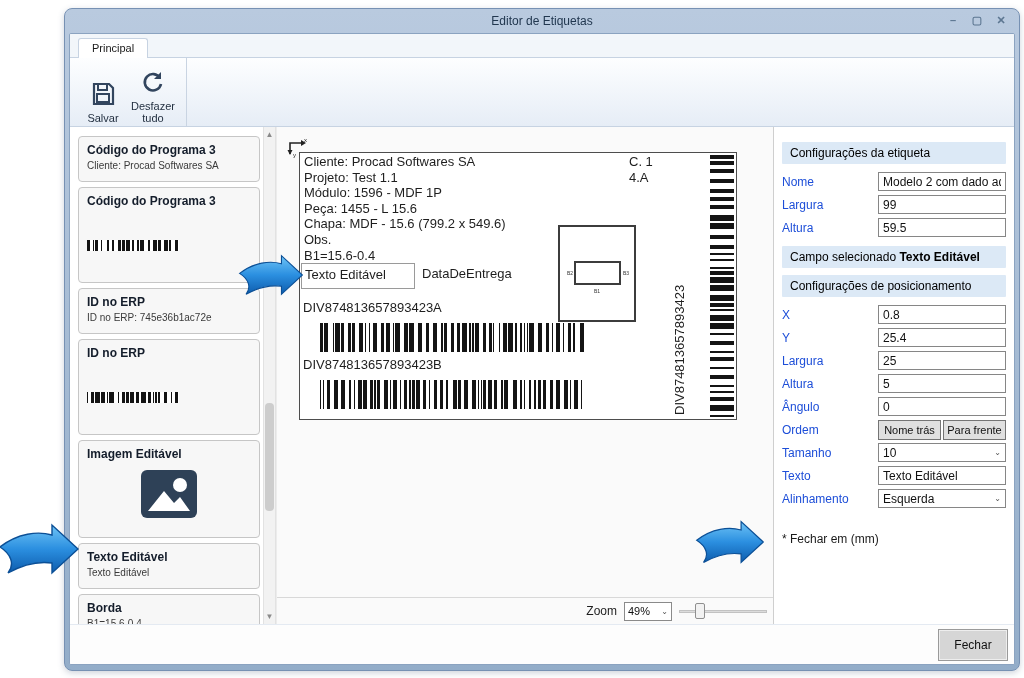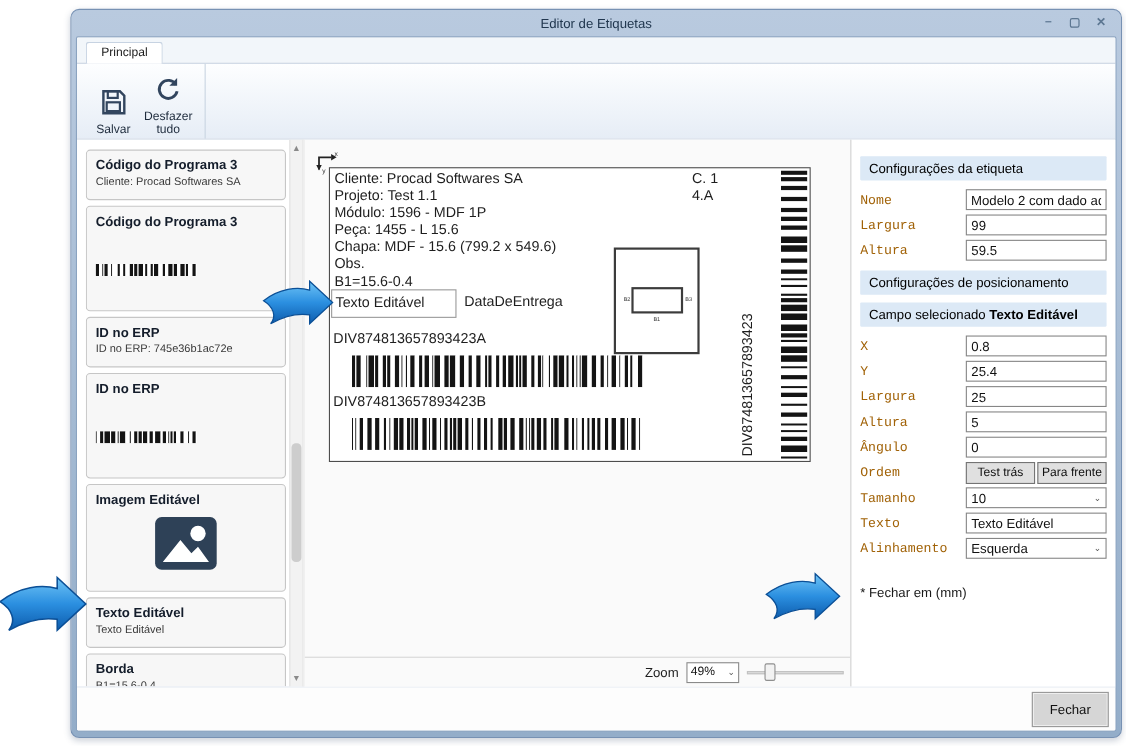--- a/index.html
+++ b/index.html
@@ -76,21 +76,21 @@
   .slider .track { position:absolute; left:0; right:0; top:8px; height:3px; background:#dcdcdc; border:1px solid #c2c2c2; }
   .slider .thumb { position:absolute; left:16px; top:1px; width:10px; height:16px; background:#f2f2f2;
                    border:1px solid #8f8f8f; border-radius:2px; }
 
   
   .panel { width:241px; border-left:1px solid #cfcfcf; background:#fff; padding:8px 8px 0; position:relative; font-size:12px; }
   .phead { background:#dce9f6; padding:4px 8px; margin:7px 0 6px; color:#000; border-radius:1px; }
   .phead b { font-weight:bold; }
   .phead.first { margin-top:7px; }
   .prow { display:flex; align-items:center; height:23px; }
-  .prow .plabel { flex:1; color:#a16207;font-family:Liberation Mono, monospace; }
+  .prow .plabel { flex:1; color:#1d4ed8; }
   .pinput { width:128px; height:19px; border:1px solid #868686; background:#fff; font-size:12px;
             font-family:"Liberation Sans", sans-serif; padding:0 4px; color:#111; }
   .pselect { width:128px; height:19px; border:1px solid #868686; background:#fff; font-size:12px;
              display:flex; align-items:center; justify-content:space-between; padding:0 4px; color:#111; }
   .orderbtns { display:flex; width:128px; gap:2px; }
   .obtn { flex:1; height:20px; background:#e0e0e0; border:1px solid #747474; font-size:11px; color:#111;
           display:flex; align-items:center; justify-content:center; }
   .footnote { margin-top:22px; color:#1a1a1a; }
 
   
@@ -615,26 +615,26 @@
           </div>
           <div class="prow">
             <span class="plabel">Largura</span>
             <input class="pinput" value="99" style="">
           </div>
           <div class="prow">
             <span class="plabel">Altura</span>
             <input class="pinput" value="59.5" style="">
           </div>
 
-          <div class="phead">Configurações de posicionamento</div>
-
           <div class="phead">
             <span>Campo selecionado</span>
             <b>Texto Editável</b>
           </div>
+
+          <div class="phead">Configurações de posicionamento</div>
           <div class="prow">
             <span class="plabel">X</span>
             <input class="pinput" value="0.8" style="">
           </div>
           <div class="prow">
             <span class="plabel">Y</span>
             <input class="pinput" value="25.4" style="">
           </div>
           <div class="prow">
             <span class="plabel">Largura</span>
@@ -644,21 +644,21 @@
             <span class="plabel">Altura</span>
             <input class="pinput" value="5" style="">
           </div>
           <div class="prow">
             <span class="plabel">Ângulo</span>
             <input class="pinput" value="0" style="">
           </div>
           <div class="prow">
             <span class="plabel">Ordem</span>
             <div class="orderbtns">
-              <div class="obtn">Test trás</div>
+              <div class="obtn">Nome trás</div>
               <div class="obtn">Para frente</div>
             </div>
           </div>
 
           <div class="prow">
             <span class="plabel">Tamanho</span>
             <div class="pselect">
               <span>10</span>
               <span class="chev">⌄</span>
             </div>

